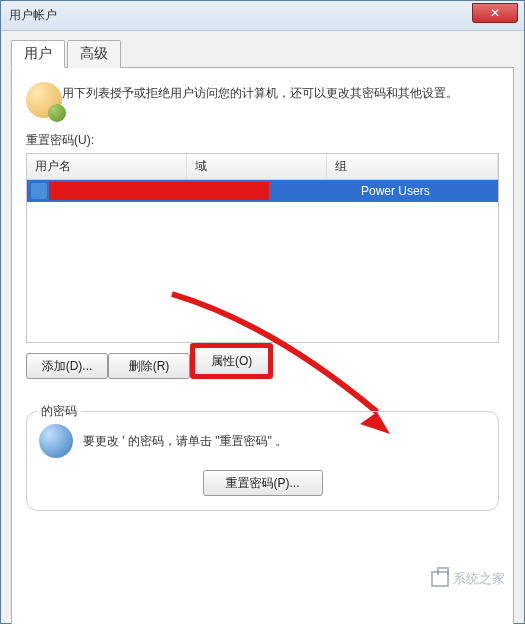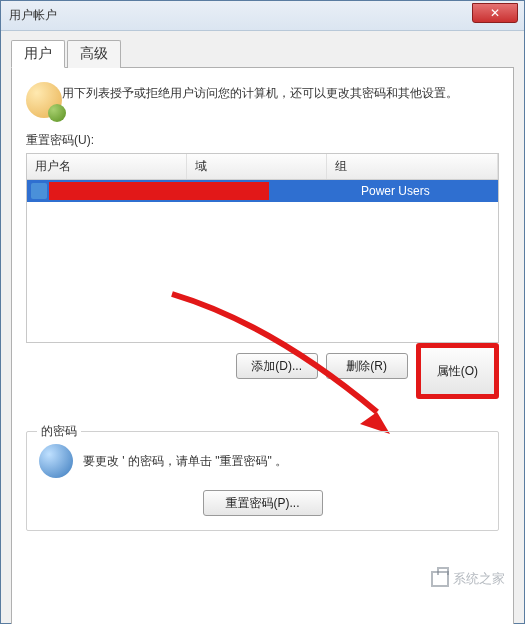--- a/index.html
+++ b/index.html
@@ -72,30 +72,30 @@
   .row-icon {
     width: 16px; height: 16px; margin: 0 4px;
     background: #4a90d9; border-radius: 2px;
     display: inline-block; flex-shrink: 0;
   }
   .redact {
     position: absolute; left: 22px; top: 2px;
     width: 220px; height: 18px; background: #e21818;
   }
   .cell-group { margin-left: auto; width: 145px; padding-left: 8px; }
-  .btn-row { display: flex; justify-content: flex-end; gap: 8px; margin-top: 10px; }
+  .btn-row { display: flex; justify-content: flex-start; margin-top: 10px; }
   .btn {
     font-size: 12px; padding: 4px 10px; min-width: 82px; height: 26px;
     background: linear-gradient(#fdfdfd,#e6e6e6);
     border: 1px solid #9a9a9a; border-radius: 3px; color: #222;
     display: inline-flex; align-items: center; justify-content: center;
   }
-  .btn.highlight { border: 5px solid #e21818; height: 56px; padding: 0 16px; position: relative; top: -10px; }
+  .btn.highlight { border: 5px solid #e21818; height: 36px; padding: 0 16px; position: relative; top: -10px; }
   .fieldset {
-    border: 1px solid #d0d0d0; border-radius: 2px;
+    border: 1px solid #d0d0d0; border-radius: 11px;
     margin-top: 22px; padding: 12px 12px 14px 12px; position: relative;
   }
   .legend {
     position: absolute; top: -9px; left: 10px; background: #fff;
     font-size: 12px; padding: 0 4px; color: #333;
   }
   .pw-row { display: flex; align-items: center; gap: 10px; }
   .pw-icon {
     width: 34px; height: 34px; border-radius: 50%;
     background: radial-gradient(circle at 30% 30%, #bfe0ff, #3a7abd);

